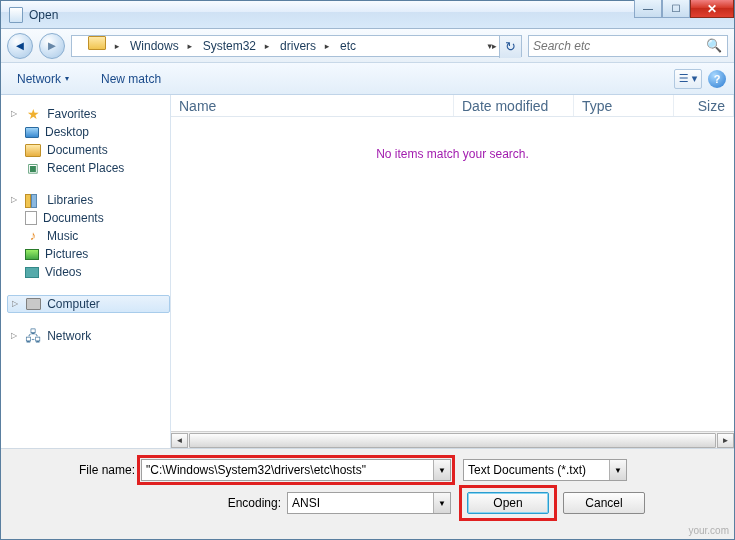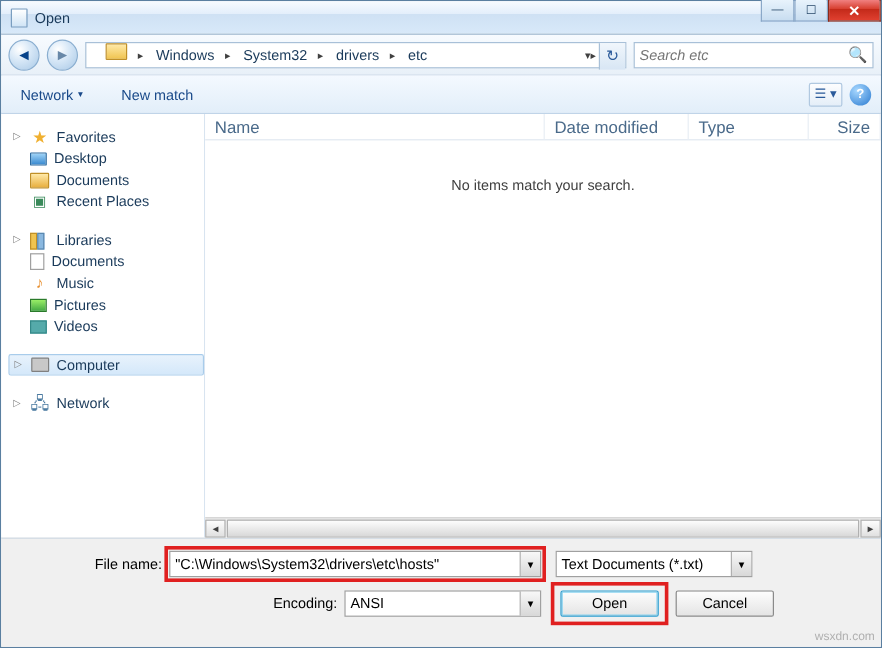--- a/index.html
+++ b/index.html
@@ -58,21 +58,21 @@
 .ico-comp { width:15px; height:12px; background:#c8c8c8; border:1px solid #808080; border-radius:1px; position:relative; }
 .ico-network { color:#4a7aa0; font-size:14px; }
 
 .filelist { flex: 1; background: #fff; display: flex; flex-direction: column; }
 .list-header { height: 22px; border-bottom: 1px solid #e0e8f0; display: flex; color: #4a6a8a; }
 .list-header > div { padding: 3px 8px; border-right: 1px solid #e8eef4; font-size: 14px; }
 .col-name { flex: 1; min-width: 200px; }
 .col-date { width: 120px; }
 .col-type { width: 100px; }
 .col-size { width: 60px; text-align: right; }
-.empty-msg { text-align: center; color: #404040; padding-top: 30px; font-size: 12px; }
+.empty-msg { text-align: center; color: #a21caf; padding-top: 30px; font-size: 12px; }
 .list-scroll { flex: 1; position: relative; }
 .hscroll { position: absolute; bottom: 0; left: 0; right: 0; height: 17px; background: #f0f0f0; border-top: 1px solid #d0d0d0; display: flex; align-items: center; }
 .hscroll .bar-btn { width: 17px; height: 15px; background: linear-gradient(#fdfdfd,#e0e0e0); border: 1px solid #b0b0b0; display:flex; align-items:center; justify-content:center; font-size:8px; color:#404040; }
 .hscroll .thumb { flex:1; height:15px; margin:0 1px; background: linear-gradient(#fdfdfd,#d8d8d8); border:1px solid #b0b0b0; border-radius:1px; }
 
 .bottom-panel { background: #f0f0f0; border-top: 1px solid #d0dae4; padding: 10px 12px 14px 12px; }
 .form-row { display: flex; align-items: center; margin-bottom: 8px; }
 .form-label { width: 128px; text-align: right; padding-right: 6px; color: #000; font-size: 12px; }
 .combo { height: 22px; border: 1px solid #a0a0a0; background: #fff; display: flex; align-items: center; position: relative; }
 .combo .val { flex: 1; padding: 0 4px; font-size: 12px; color: #000; white-space: nowrap; overflow: hidden; }
@@ -231,13 +231,13 @@
       <div style="width:12px"></div>
       <div class="red-box" style="padding:3px 4px; display:flex;">
         <div class="dlg-btn primary" style="margin-left:0">Open</div>
       </div>
       <div class="dlg-btn">Cancel</div>
     </div>
   </div>
 
 </div>
 
-<div class="watermark">wsxdn.com</div>
+<div class="watermark">your.com</div>
 
 </body></html>

